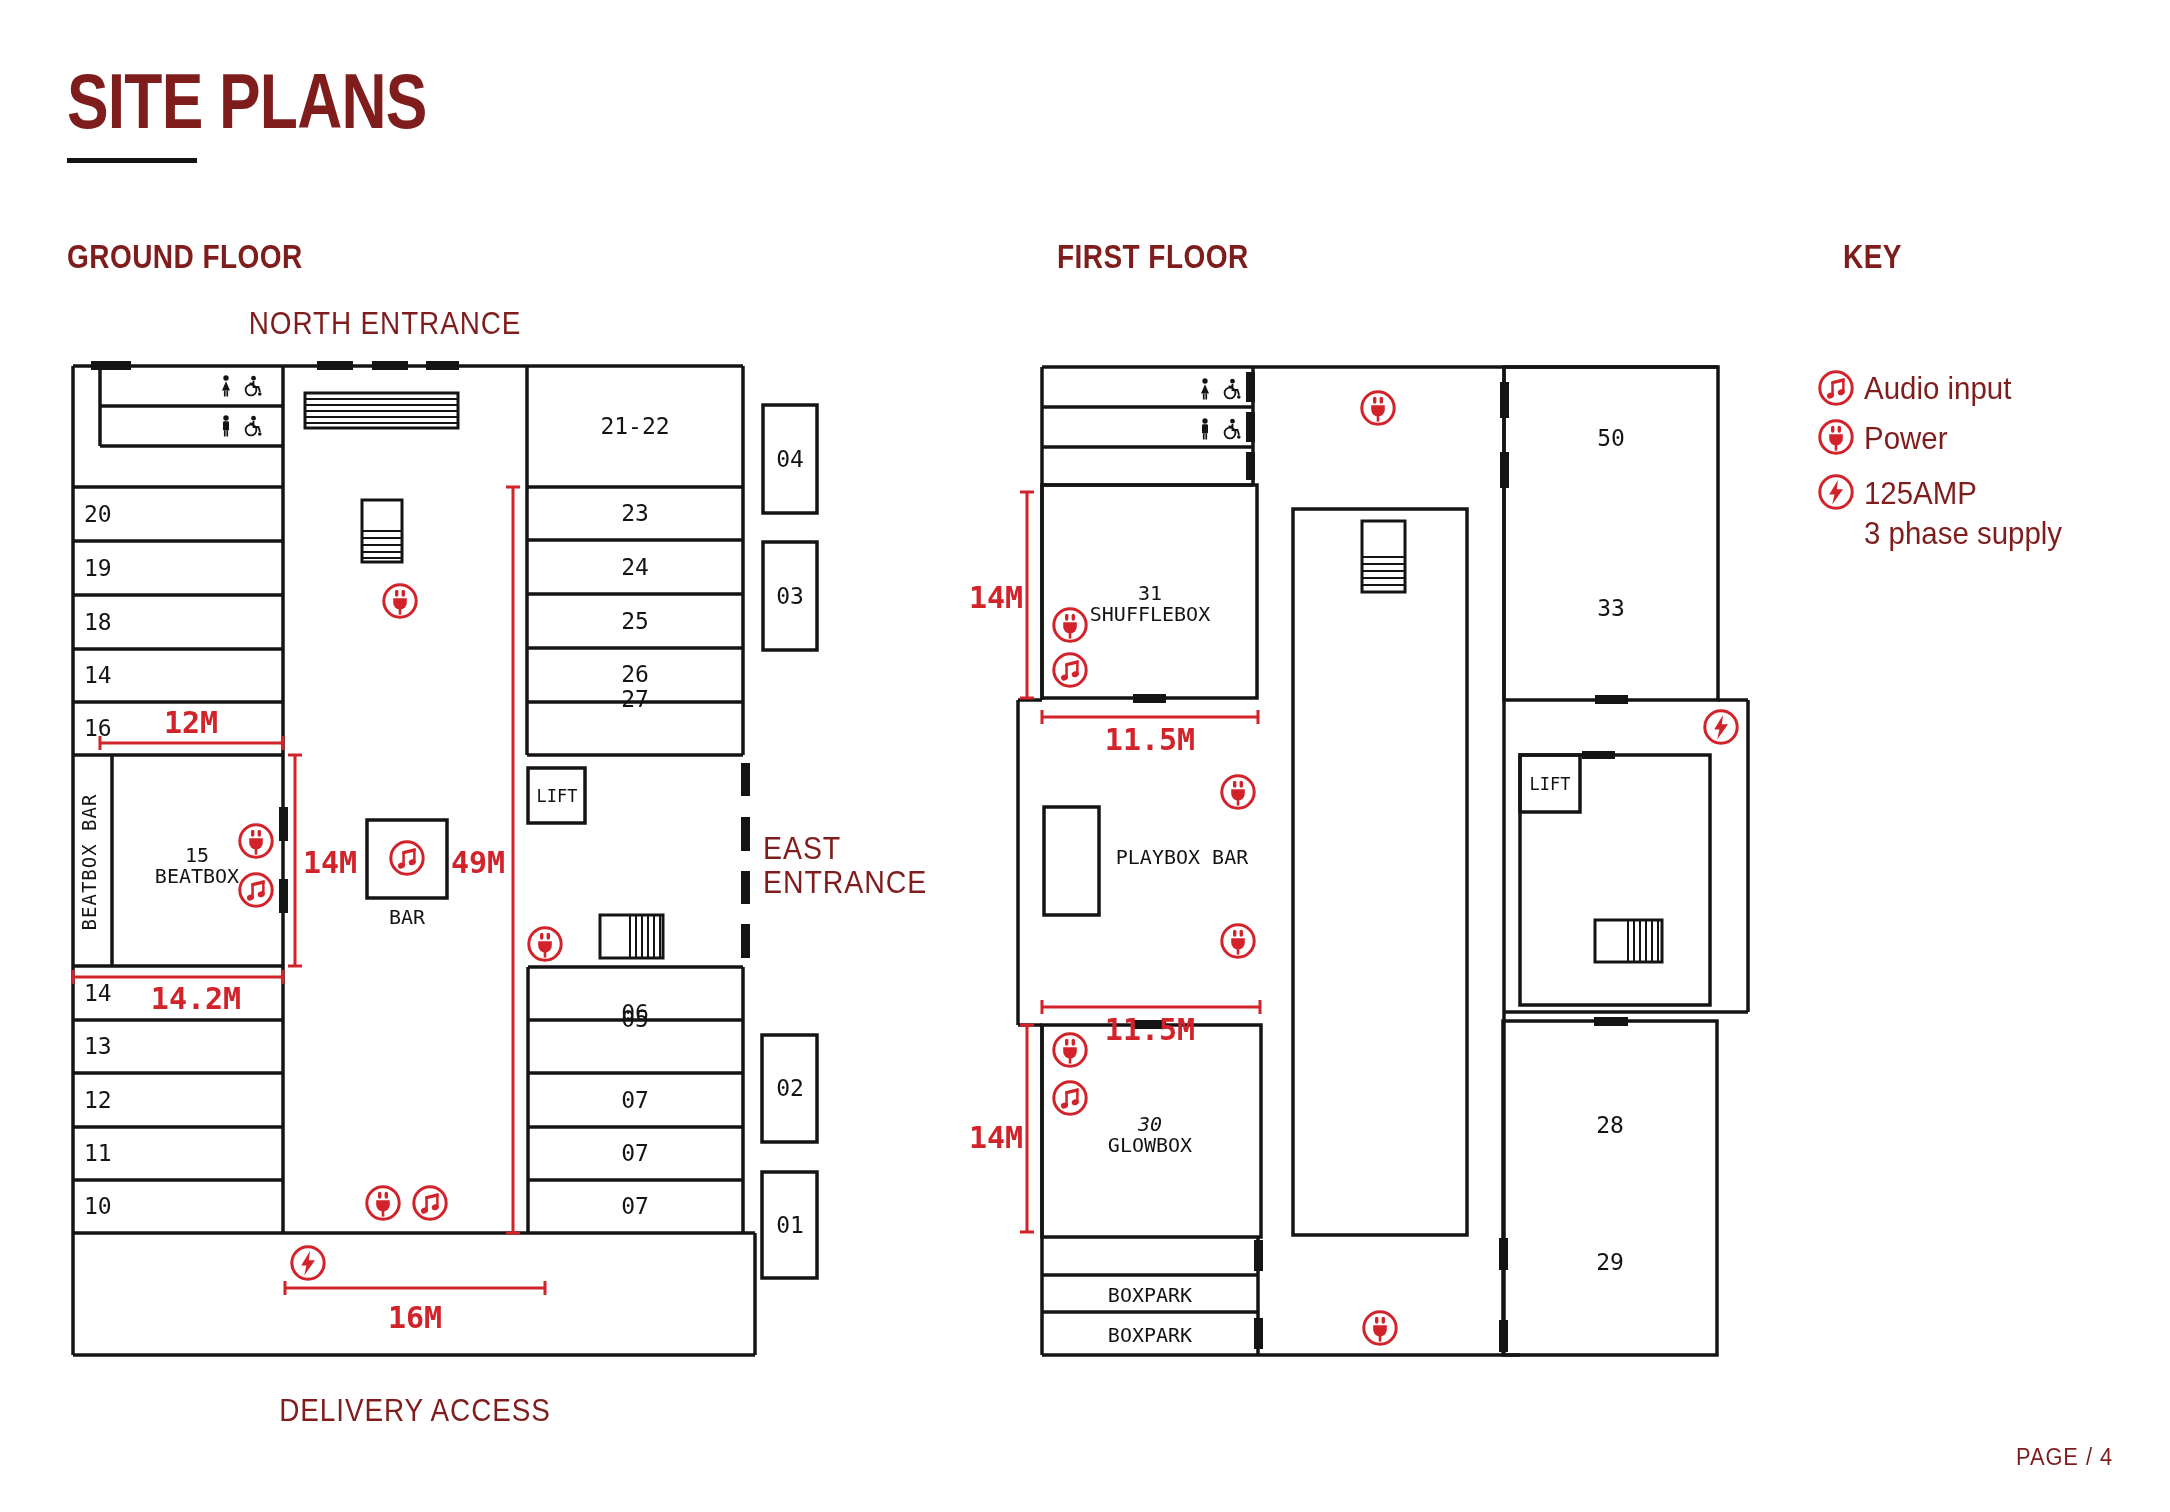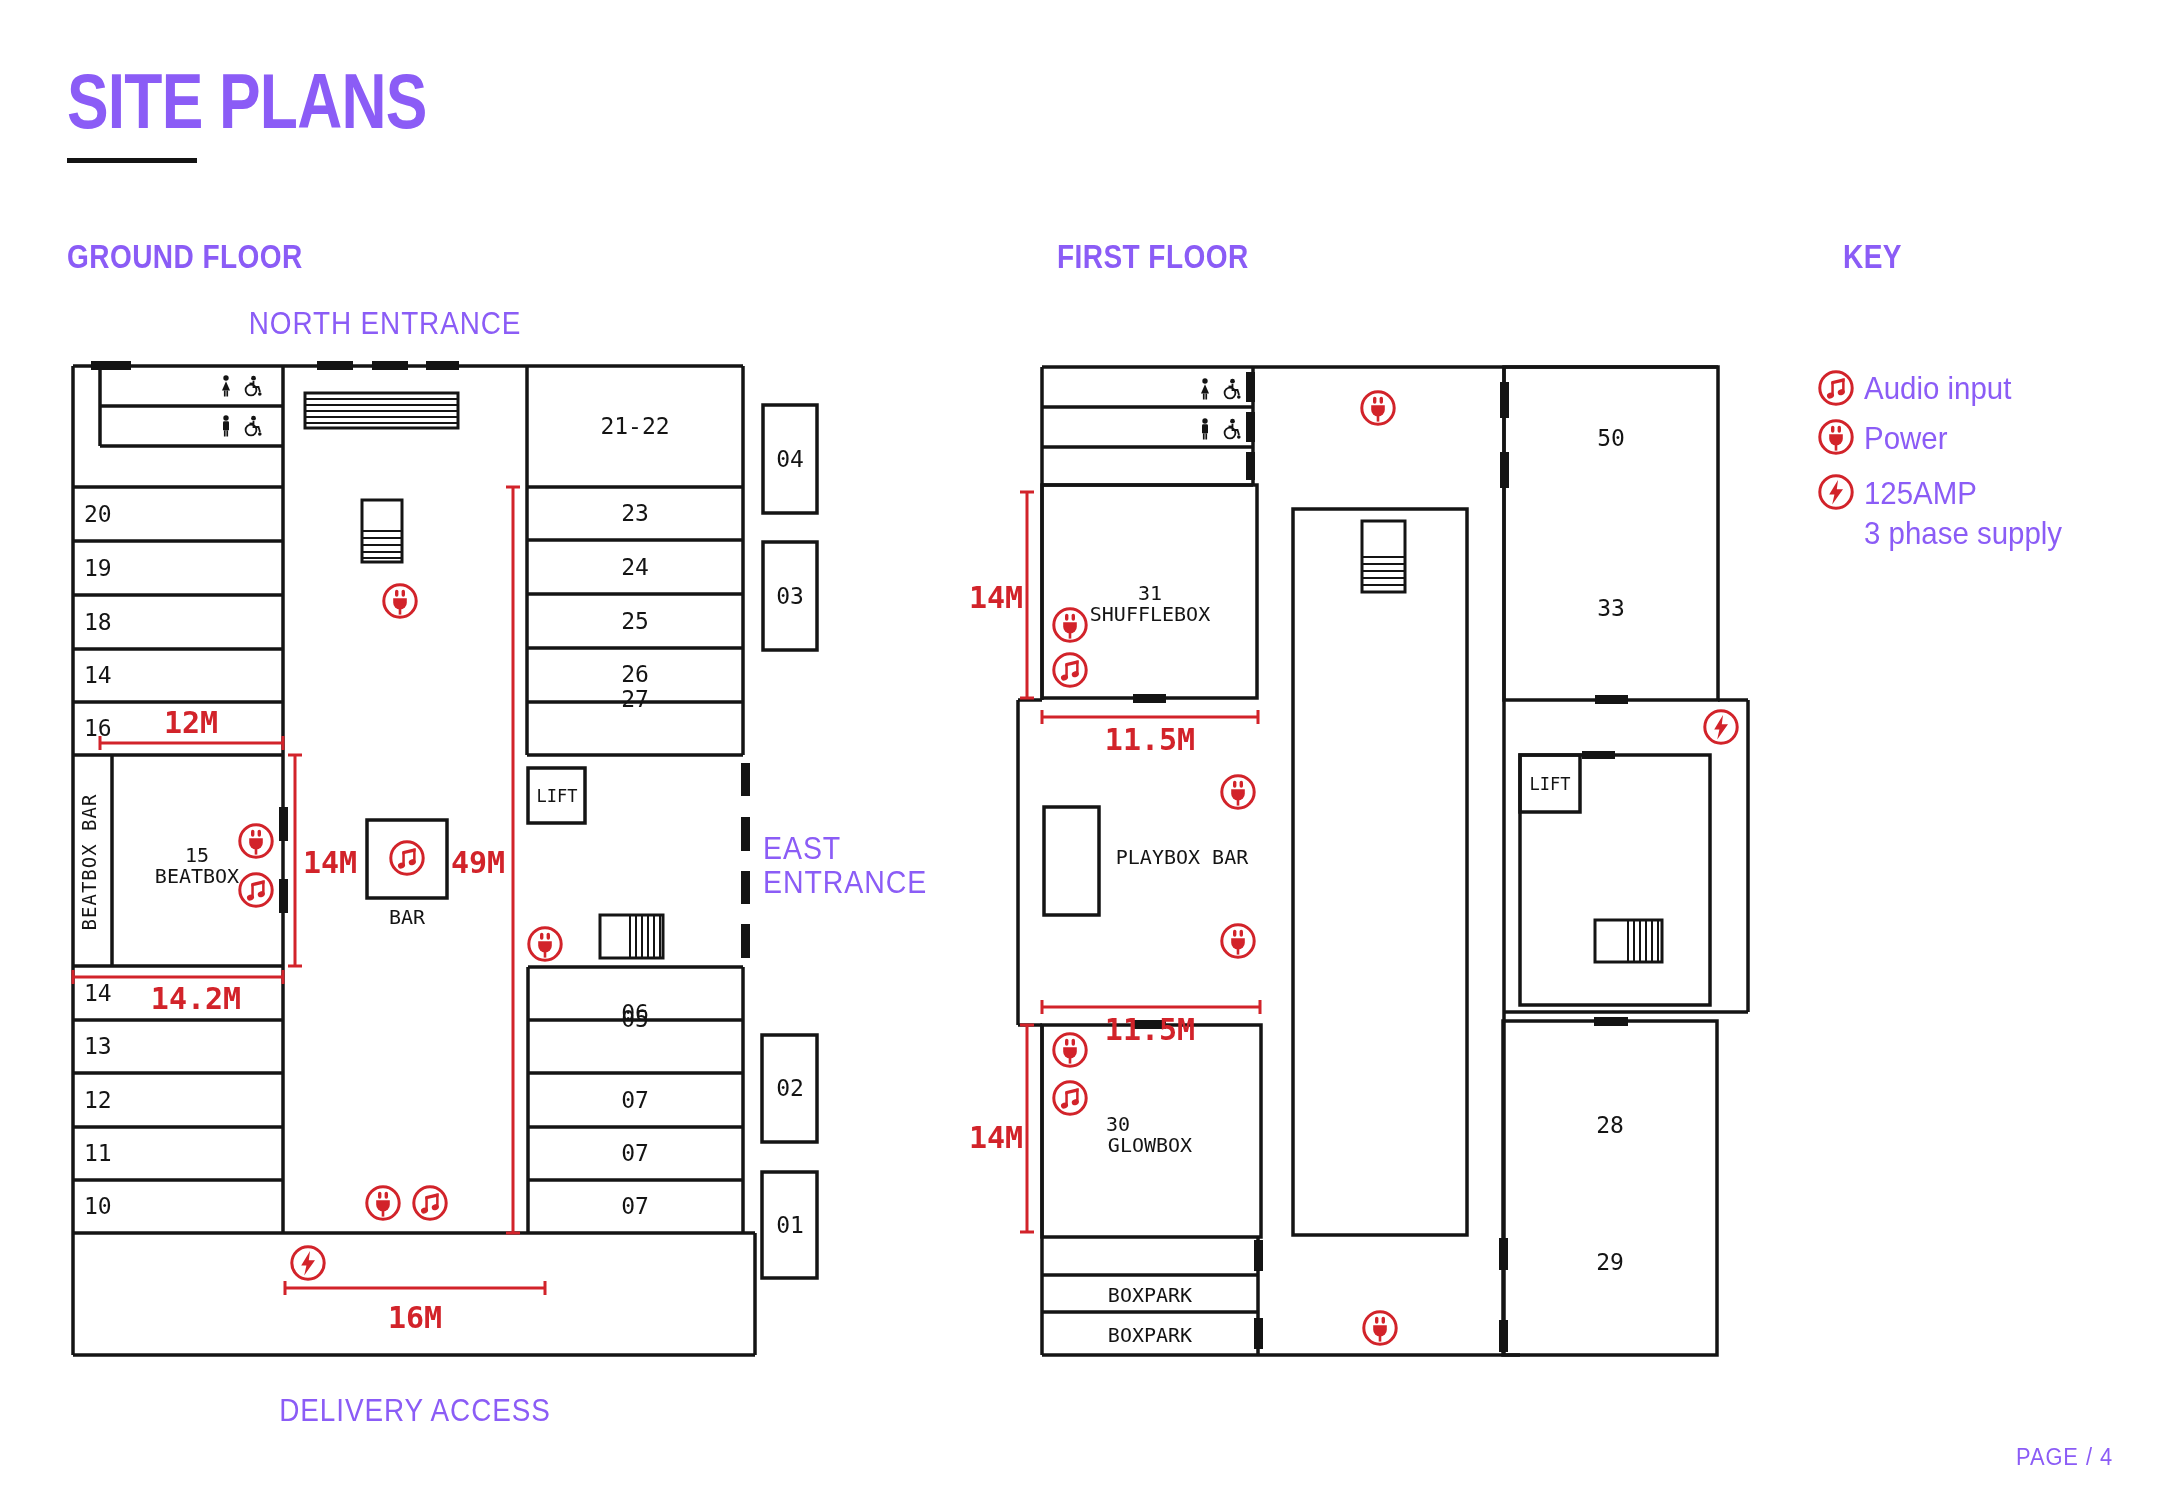--- a/index.html
+++ b/index.html
@@ -1,18 +1,18 @@
 <!DOCTYPE html>
 <html><head>
 <meta charset="utf-8">
 <style>
   html,body{margin:0;padding:0;background:#ffffff;}
   #page{position:relative;width:2170px;height:1512px;background:#ffffff;overflow:hidden;}
   .abs{position:absolute;}
-  .h{font-family:"Liberation Sans",sans-serif;color:#8b5cf6;white-space:nowrap;}
+  .h{font-family:"Liberation Sans",sans-serif;color:#7f1d1d;white-space:nowrap;}
   .mono{font-family:"DejaVu Sans Mono","Liberation Mono",monospace;color:#141414;white-space:nowrap;}
   .sx{display:inline-block;transform:scaleX(.88);transform-origin:left center;}
   .sxc{display:inline-block;transform:scaleX(.9);transform-origin:center center;}
   .ctr{transform:translateX(-50%);text-align:center;}
   .dim{font-family:"DejaVu Sans Mono","Liberation Mono",monospace;font-weight:bold;font-size:30px;color:#d2232a;white-space:nowrap;}
   .unit{font-size:23px;}
   .room{font-size:20px;}
   .small{font-size:17px;}
   svg{position:absolute;left:0;top:0;}
 </style>
@@ -317,21 +317,21 @@
 
 <div class="abs dim ctr" style="left:191px;top:705px;">12M</div>
 <div class="abs dim ctr" style="left:330px;top:845px;">14M</div>
 <div class="abs dim ctr" style="left:478px;top:845px;">49M</div>
 <div class="abs dim ctr" style="left:196px;top:981px;">14.2M</div>
 <div class="abs dim ctr" style="left:415px;top:1300px;">16M</div>
 
 <div class="abs mono room ctr" style="left:1150px;top:581px;">31</div>
 <div class="abs mono room ctr" style="left:1150px;top:602px;">SHUFFLEBOX</div>
 <div class="abs mono room ctr" style="left:1182px;top:845px;">PLAYBOX BAR</div>
-<div class="abs mono room ctr" style="left:1118px;top:1112px;">30</div>
+<div class="abs mono room ctr" style="left:1150px;top:1112px;font-style:italic;">30</div>
 <div class="abs mono room ctr" style="left:1150px;top:1133px;">GLOWBOX</div>
 <div class="abs mono room ctr" style="left:1150px;top:1283px;">BOXPARK</div>
 <div class="abs mono room ctr" style="left:1150px;top:1323px;">BOXPARK</div>
 <div class="abs mono unit ctr" style="left:1611px;top:425px;">50</div>
 <div class="abs mono unit ctr" style="left:1611px;top:595px;">33</div>
 <div class="abs mono unit ctr" style="left:1610px;top:1112px;">28</div>
 <div class="abs mono unit ctr" style="left:1610px;top:1249px;">29</div>
 <div class="abs mono small ctr" style="left:1550px;top:774px;">LIFT</div>
 
 <div class="abs dim ctr" style="left:996px;top:580px;">14M</div>

